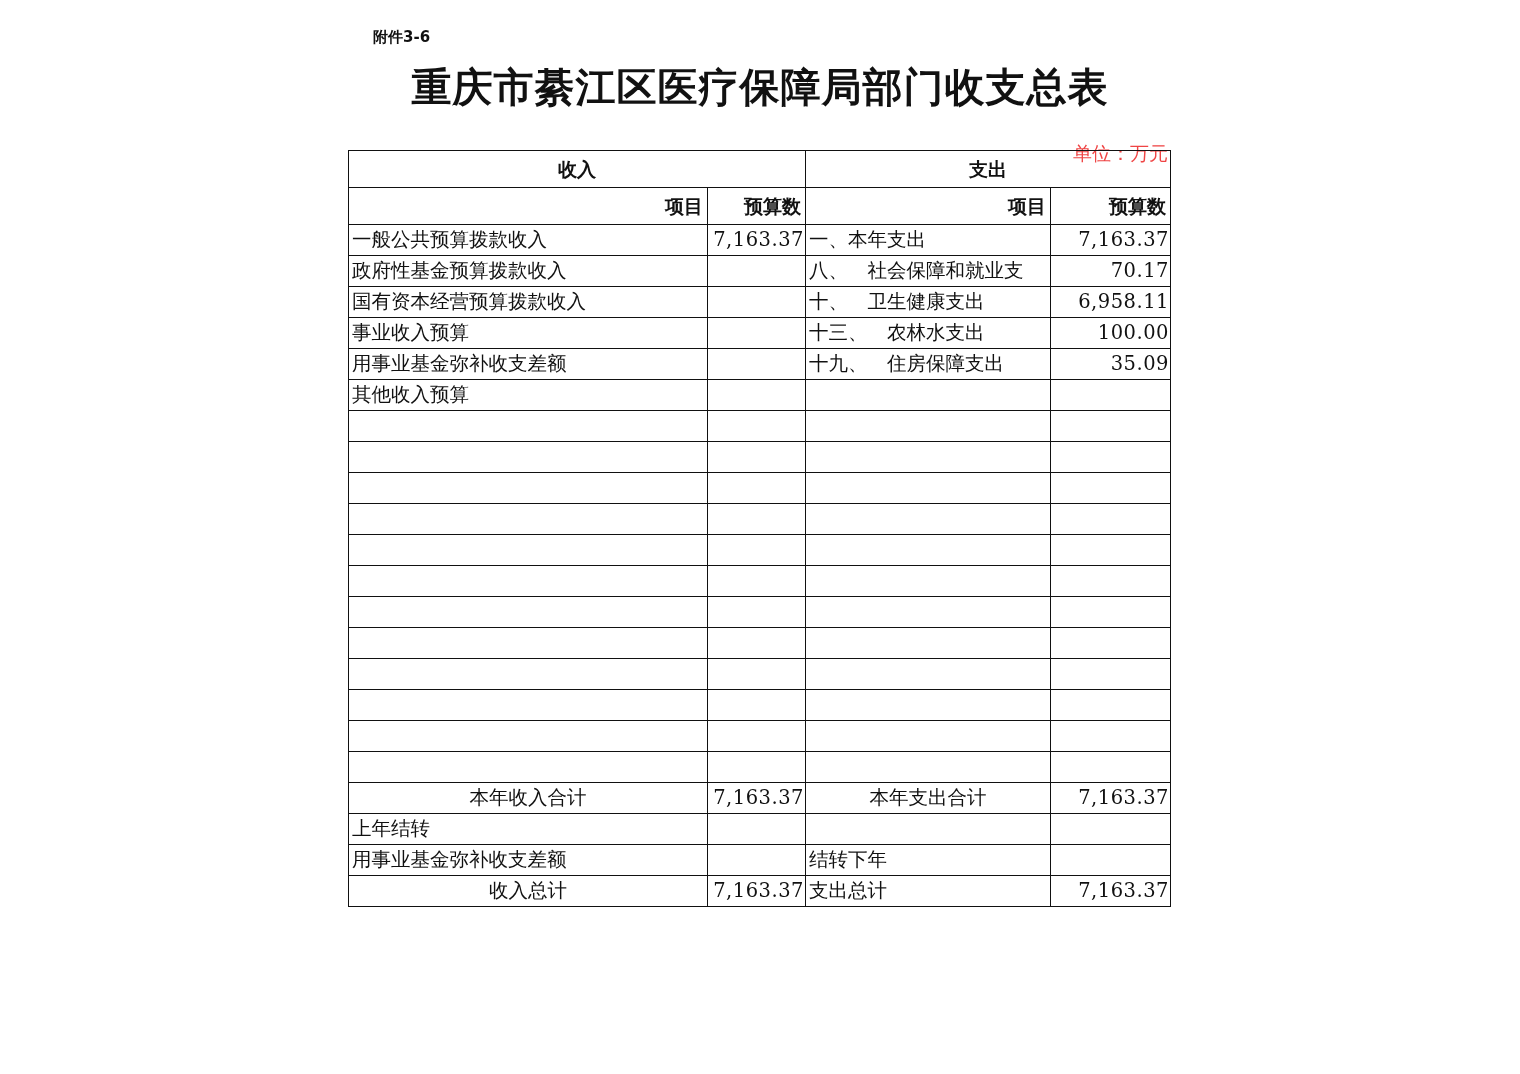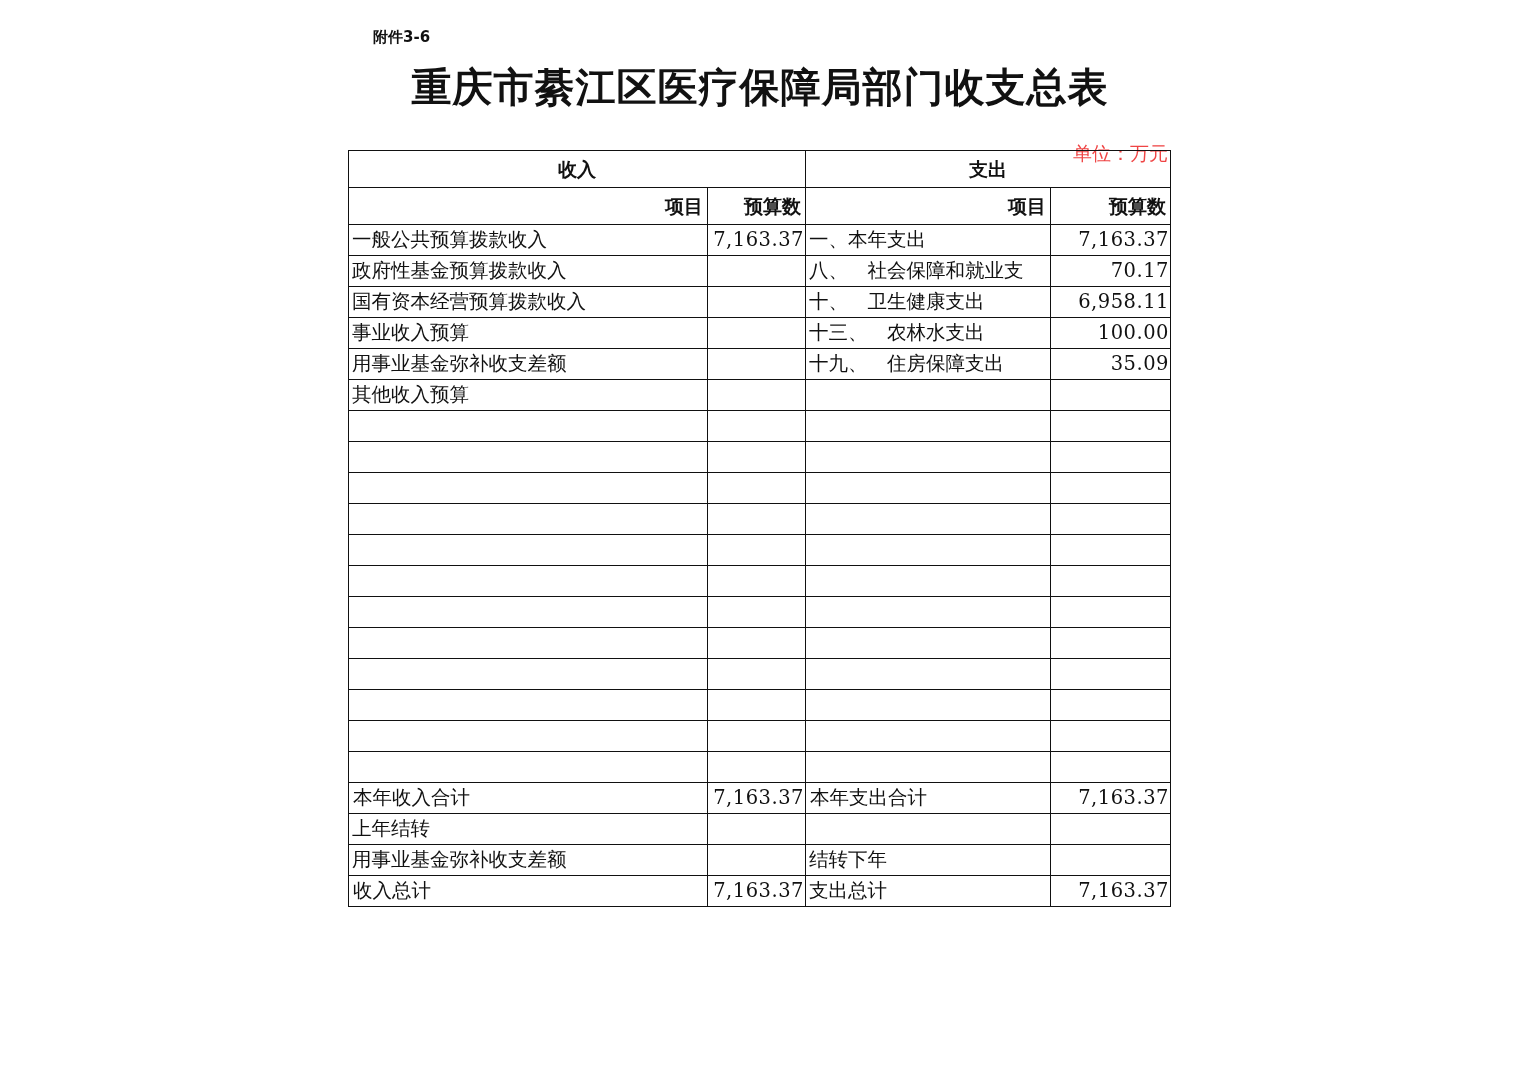--- a/index.html
+++ b/index.html
@@ -13,21 +13,21 @@
   .unit { position:absolute; right:352px; top:141px; font-size:19px; color:#ef4444; }
   table.sheet { position:absolute; left:348px; top:150px; border-collapse:collapse;
                 table-layout:fixed; width:822px; }
   table.sheet td { border:1.5px solid #111; padding:0 4px; font-size:19.5px;
                    white-space:nowrap; overflow:hidden; height:30px; line-height:30px; }
   table.sheet tr.h1 td { height:36px; line-height:36px; text-align:center; font-weight:bold;
                          font-family:"DejaVu Sans", "Liberation Sans", sans-serif; font-size:19px; }
   table.sheet tr.h2 td { height:36px; line-height:36px; text-align:right; font-weight:bold;
                          font-family:"DejaVu Sans", "Liberation Sans", sans-serif; font-size:19px; }
   td.num { text-align:right; padding-right:1px !important; letter-spacing:0.5px; }
-  td.center { text-align:left;font-family:Liberation Serif, serif; }
+  td.center { text-align:center;font-family:Liberation Serif, serif; }
   td.lbl { padding-left:3px !important; }
 </style>
 </head>
 <body>
 
 <div class="attach">附件3-6</div>
 <div class="title">重庆市綦江区医疗保障局部门收支总表</div>
 <div class="unit">单位：万元</div>
 
 <table class="sheet">

